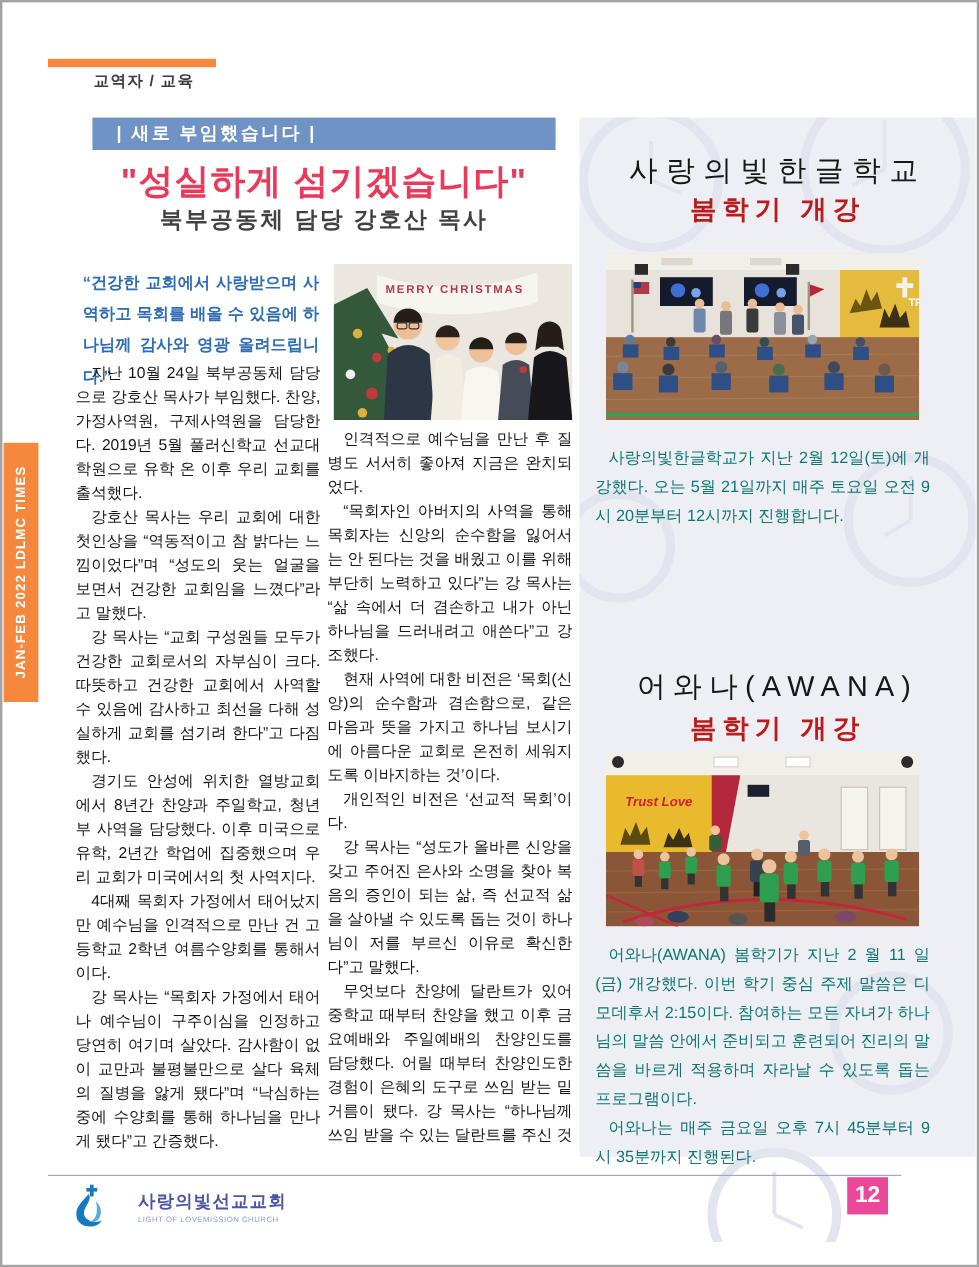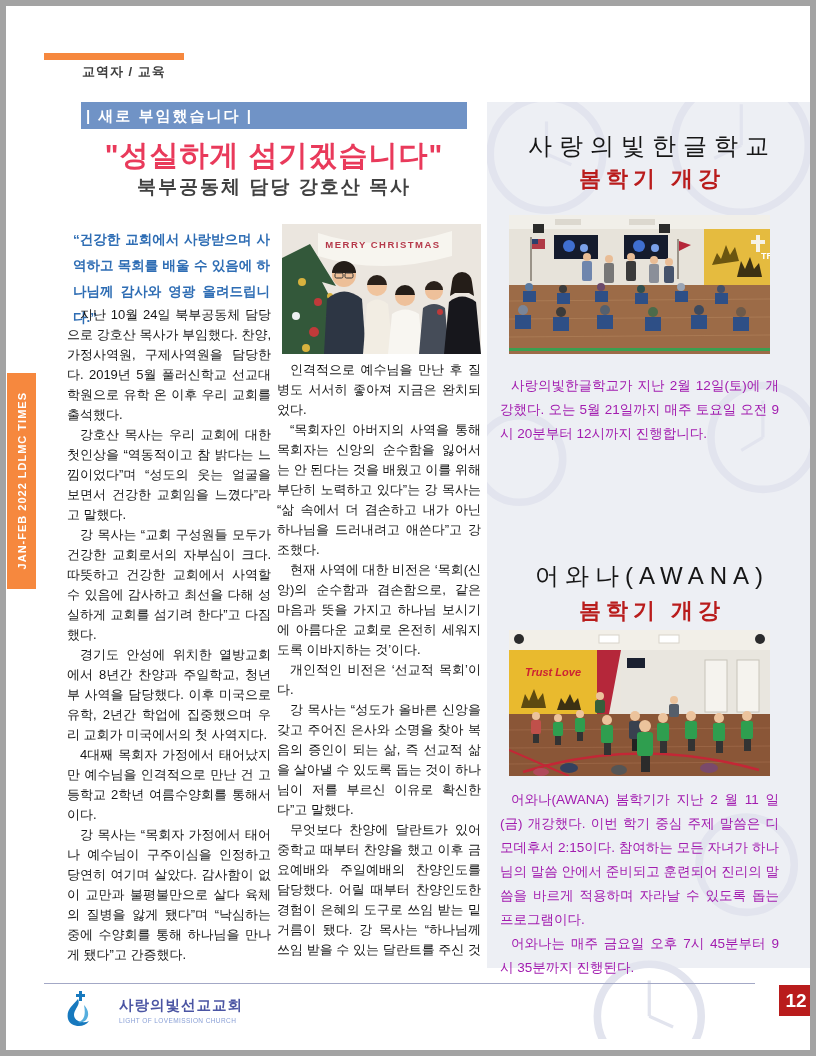--- a/index.html
+++ b/index.html
@@ -1,42 +1,42 @@
 <!DOCTYPE html>
 <html><head>
 <meta charset="utf-8">
 <style>
   html,body{margin:0;padding:0;background:#ffffff;}
   .page{
     position:relative;width:816px;height:1056px;background:#fff;
-    border:6px solid #a3a3a3;box-sizing:border-box;overflow:hidden;
+    border:2px solid #a3a3a3;box-sizing:border-box;overflow:hidden;
     font-family:"Liberation Sans","DejaVu Sans",sans-serif;
   }
   .top-accent{position:absolute;left:38px;top:47px;width:140px;height:7px;background:#f6883e;}
   .section-label{position:absolute;left:76px;top:57px;font-size:13px;font-weight:bold;color:#3c3c3c;letter-spacing:1px;}
   .badge{position:absolute;left:75px;top:96px;width:386px;height:27px;background:#7093c6;color:#fff;
-    font-size:15px;font-weight:bold;letter-spacing:2px;line-height:27px;padding-left:5px;box-sizing:border-box;}
+    font-size:15px;font-weight:bold;letter-spacing:2px;line-height:27px;padding-left:20px;box-sizing:border-box;}
   .title{position:absolute;left:75px;top:130px;width:386px;text-align:center;font-size:29px;font-weight:bold;color:#e93a5b;letter-spacing:1px;}
   .subtitle{position:absolute;left:75px;top:168px;width:386px;text-align:center;font-size:19px;font-weight:600;color:#414141;letter-spacing:2px;}
   .lead-quote{position:absolute;left:67px;top:221px;width:197px;font-size:13.5px;font-weight:bold;color:#2e6db4;line-height:26px;text-align:justify;}
   .col{position:absolute;width:204px;font-size:13px;line-height:20px;color:#151515;text-align:justify;}
   .col p{margin:0;text-indent:13px;}
   .col1{left:61px;top:299px;height:661px;overflow:hidden;}
   .col2{left:271px;top:354px;height:603px;overflow:hidden;}
   .family-photo{position:absolute;left:276px;top:218px;width:199px;height:130px;}
   .panel{position:absolute;left:481px;top:96px;width:330px;height:866px;background:#edeff4;}
   .panel > *{position:absolute;z-index:1;}
   .watermark{position:absolute;inset:0;z-index:0;}
   .panel-title{width:100%;text-align:center;font-size:24px;color:#161616;letter-spacing:7px;font-weight:500;}
   .panel-sub{width:100%;text-align:center;font-size:22px;color:#b91c1c;letter-spacing:5px;font-weight:bold;}
-  .panel-text{left:13px;width:279px;font-size:13.5px;line-height:24px;color:#a21caf;text-align:justify;}
+  .panel-text{left:13px;width:279px;font-size:13.5px;line-height:24px;color:#0f766e;text-align:justify;}
   .panel-text p{margin:0;text-indent:11px;}
   .photo-frame{display:block;}
   .footer-rule{position:absolute;left:38px;top:977px;width:711px;height:1px;background:#a3a8c6;}
-  .page-num{position:absolute;left:773px;top:979px;width:34px;height:31px;background:#b91c1c;color:#fff;
+  .page-num{position:absolute;left:704px;top:979px;width:34px;height:31px;background:#ec4899;color:#fff;
     font-size:19px;font-weight:600;text-align:center;line-height:31px;}
   .logo{position:absolute;left:54px;top:985px;display:flex;align-items:center;gap:23px;}
   .logo-kr{font-size:14.5px;font-weight:bold;color:#4b55a3;letter-spacing:1px;}
   .logo-en{font-size:6.5px;color:#8aa0d6;letter-spacing:0.4px;margin-top:2px;}
   .side-bar{position:absolute;left:1px;top:367px;width:29px;height:216px;background:#f6883e;
     display:flex;align-items:center;justify-content:center;}
   .side-bar span{writing-mode:vertical-rl;transform:rotate(180deg);white-space:nowrap;
     color:#fff;font-size:11px;font-weight:bold;letter-spacing:1px;}
 </style>
 </head>

